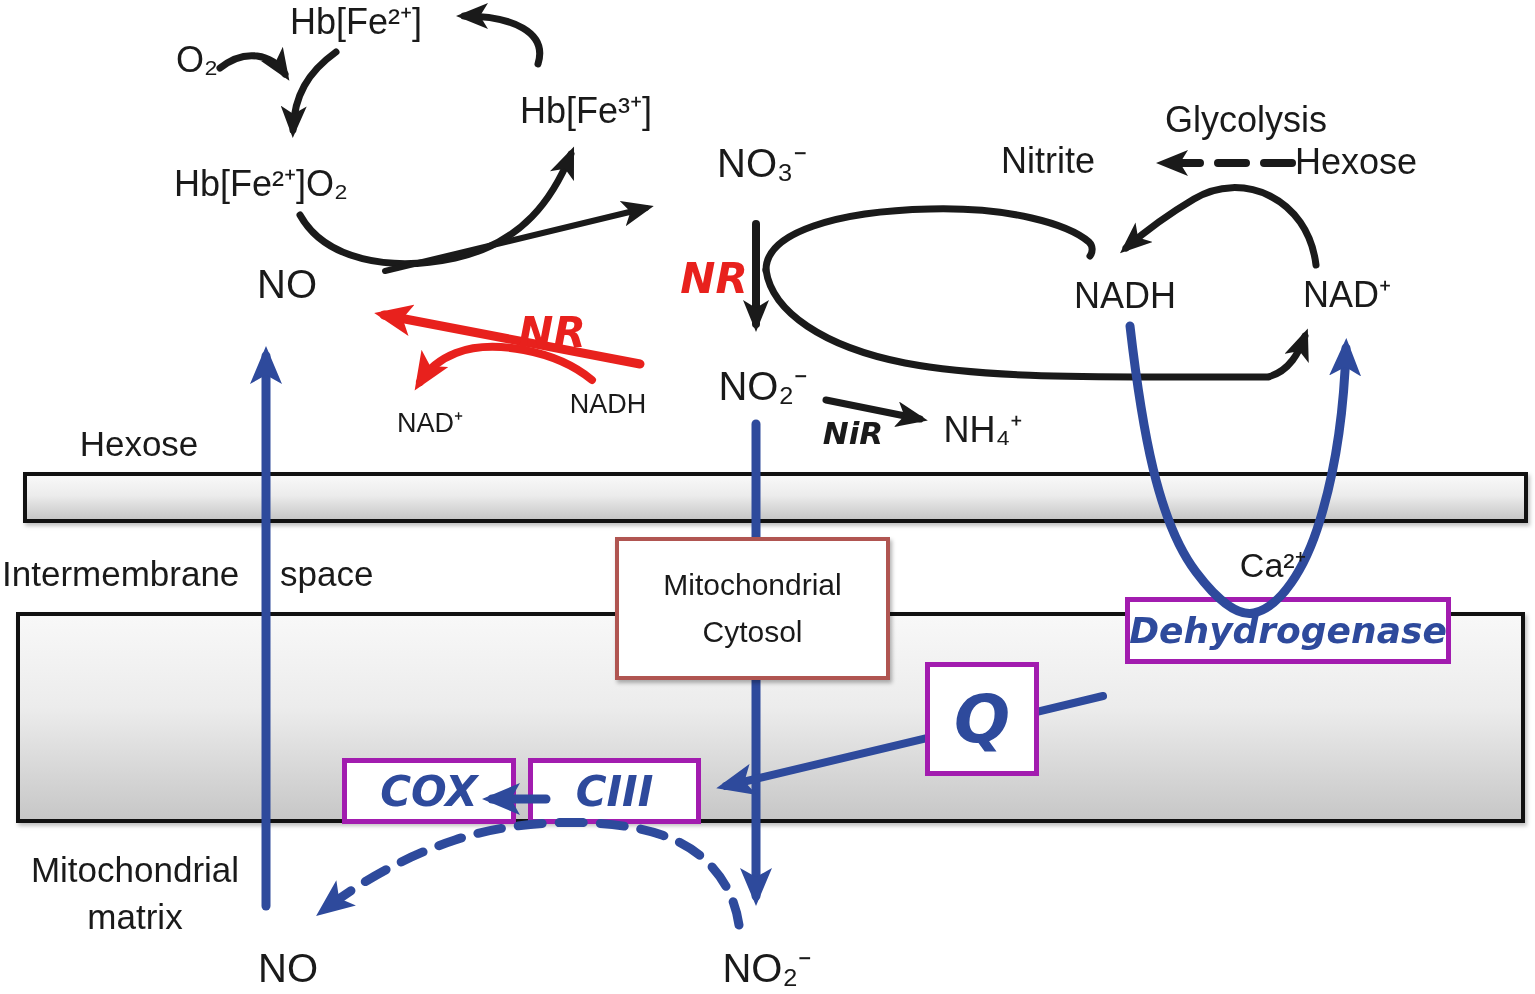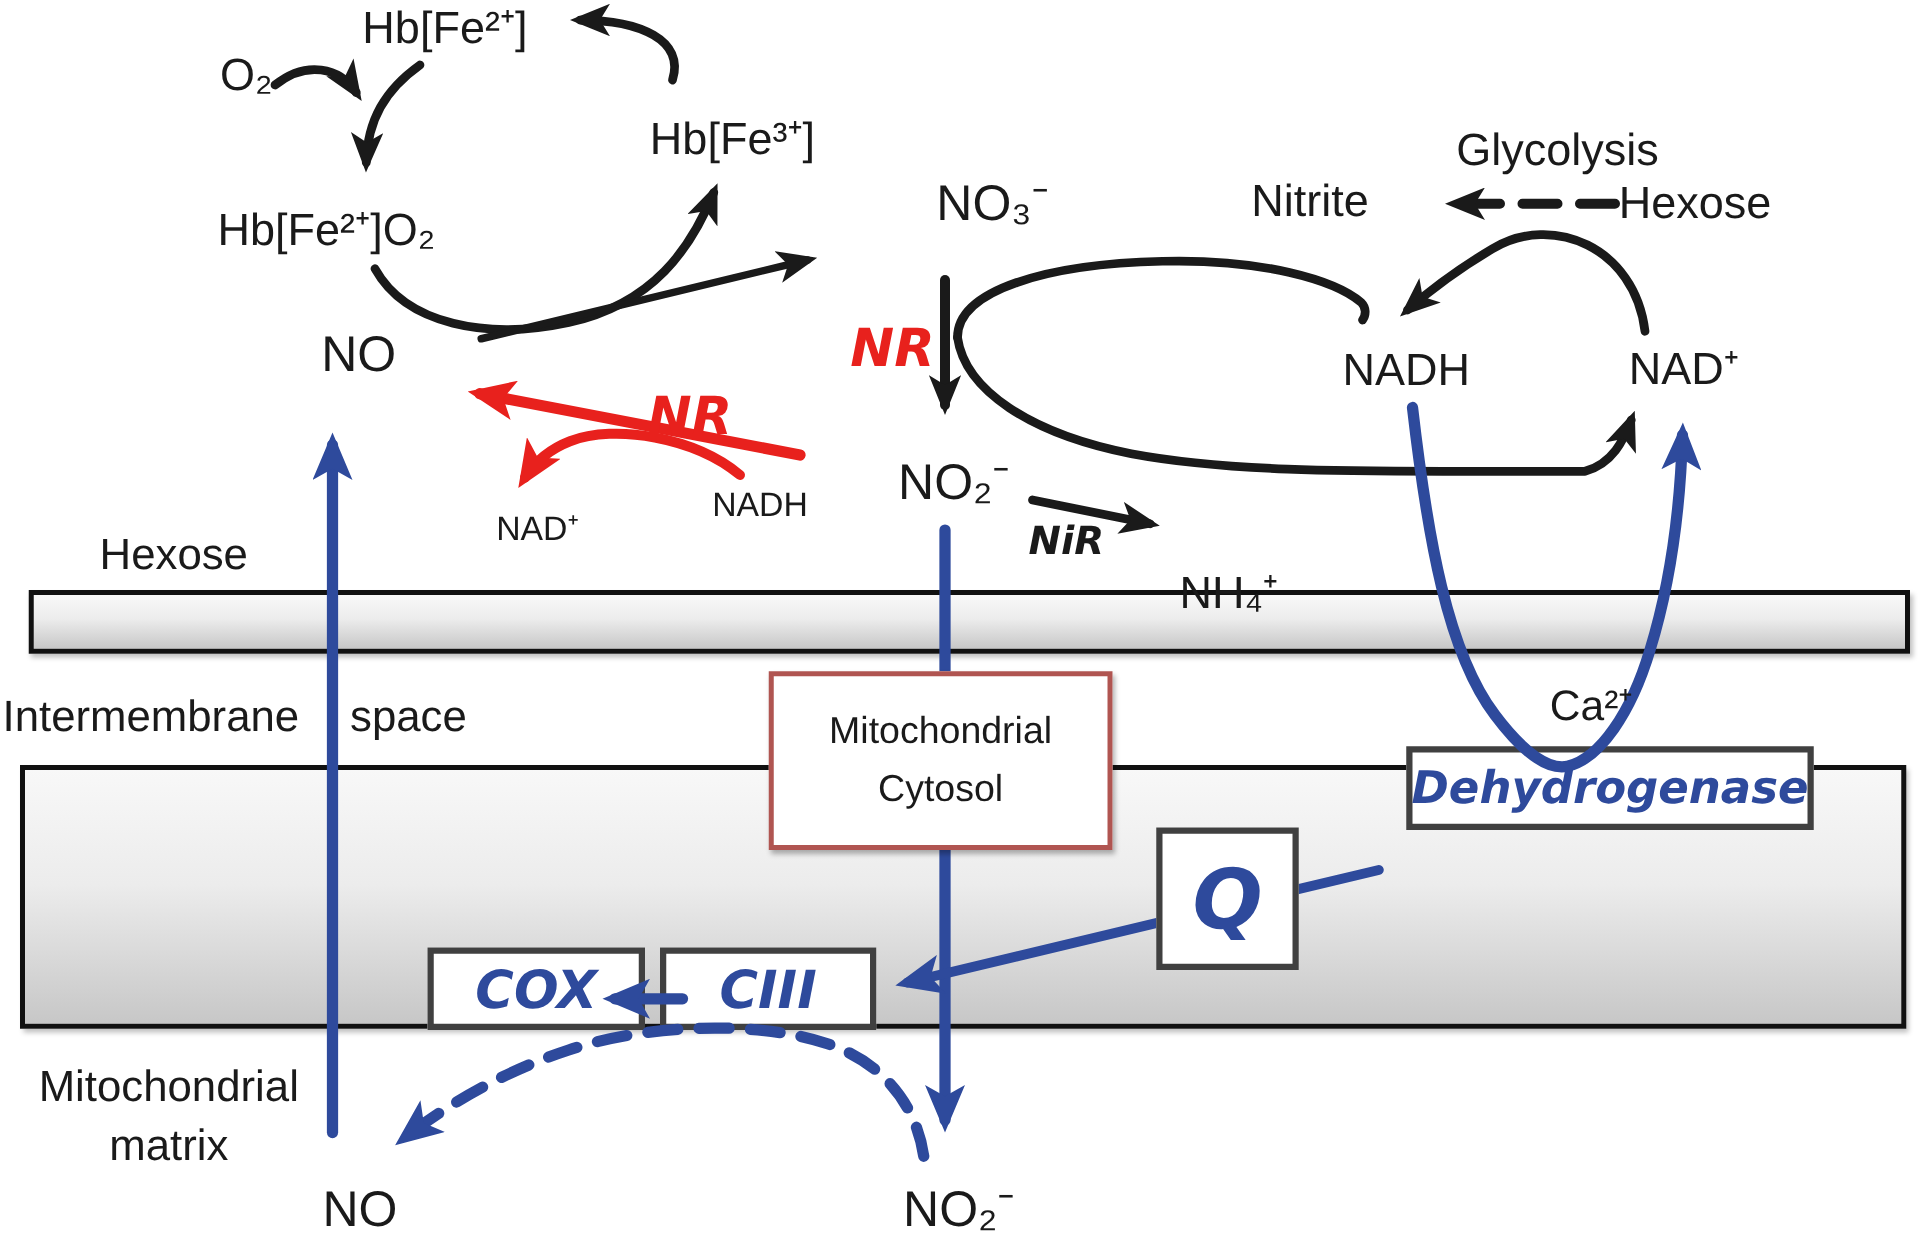--- a/index.html
+++ b/index.html
@@ -15,21 +15,21 @@
   .lbl.small{font-size:27px;}
   .lbl.big{font-size:40px;}
   .lbl.red{color:var(--red);font-style:italic;font-weight:bold;
            font-family:"DejaVu Sans",sans-serif;margin-top:12px;}
   .lbl.itl{font-style:italic;font-weight:bold;font-family:"DejaVu Sans",sans-serif;font-size:31px;}
   .membrane{position:absolute;border:4px solid #111;
             background:linear-gradient(180deg,#f8f8f8 0%,#ececec 45%,#c7c7c7 100%);
             box-shadow:2px 3px 4px rgba(0,0,0,.25);}
   .whitebox{position:absolute;background:#fff;display:flex;align-items:center;
             justify-content:center;text-align:center;}
-  .blk{border:5px solid #404040;}
+  .blk{border:5px solid #a21caf;}
   .bluetext{color:var(--blue);font-family:"DejaVu Sans",sans-serif;
             font-style:italic;font-weight:bold;}
   svg{position:absolute;left:0;top:0;}
   .sk{fill:none;stroke-linecap:round;stroke-linejoin:round;}
   .sk-black{stroke:var(--ink);}
   .sk-blue{stroke:var(--blue);}
   .sk-red{stroke:var(--red);}
   .mk-black{fill:var(--ink);}
   .mk-blue{fill:var(--blue);}
   .mk-red{fill:var(--red);}
@@ -108,25 +108,25 @@
     <path class="sk sk-blue" stroke-width="9" marker-end="url(#mU)" d="M 546 799 L 492 799"></path>
     <path class="sk sk-blue" stroke-width="9" stroke-dasharray="24 17" marker-end="url(#mU)" d="M 739 925 C 734 890 712 852 662 835 C 610 817 520 818 455 840 C 400 858 355 886 324 910"></path>
   </svg>
 
   <div class="lbl" style="left:197px;top:42px;">O₂</div>
   <div class="lbl" style="left:356px;top:4px;">Hb[Fe²⁺]</div>
   <div class="lbl" style="left:586px;top:93px;">Hb[Fe³⁺]</div>
   <div class="lbl" style="left:261px;top:166px;">Hb[Fe²⁺]O₂</div>
   <div class="lbl big" style="left:287px;top:264px;">NO</div>
 
-  <div class="lbl big" style="left:762px;top:143px;margin-left:32px;">NO₃⁻</div>
+  <div class="lbl big" style="left:762px;top:143px;">NO₃⁻</div>
   <div class="lbl red" style="left:714px;top:246px;font-size:42px;">NR</div>
   <div class="lbl big" style="left:763px;top:366px;">NO₂⁻</div>
   <div class="lbl itl" style="left:853px;top:418px;">NiR</div>
-  <div class="lbl" style="left:983px;top:412px;margin-top:44px;">NH₄⁺</div>
+  <div class="lbl" style="left:983px;top:412px;">NH₄⁺</div>
 
   <div class="lbl red" style="left:552px;top:300px;font-size:42px;">NR</div>
   <div class="lbl small" style="left:430px;top:410px;">NAD⁺</div>
   <div class="lbl small" style="left:608px;top:391px;">NADH</div>
 
   <div class="lbl" style="left:1048px;top:143px;">Nitrite</div>
   <div class="lbl" style="left:1246px;top:102px;">Glycolysis</div>
   <div class="lbl" style="left:1356px;top:144px;">Hexose</div>
   <div class="lbl" style="left:1125px;top:278px;">NADH</div>
   <div class="lbl" style="left:1347px;top:277px;">NAD⁺</div>

